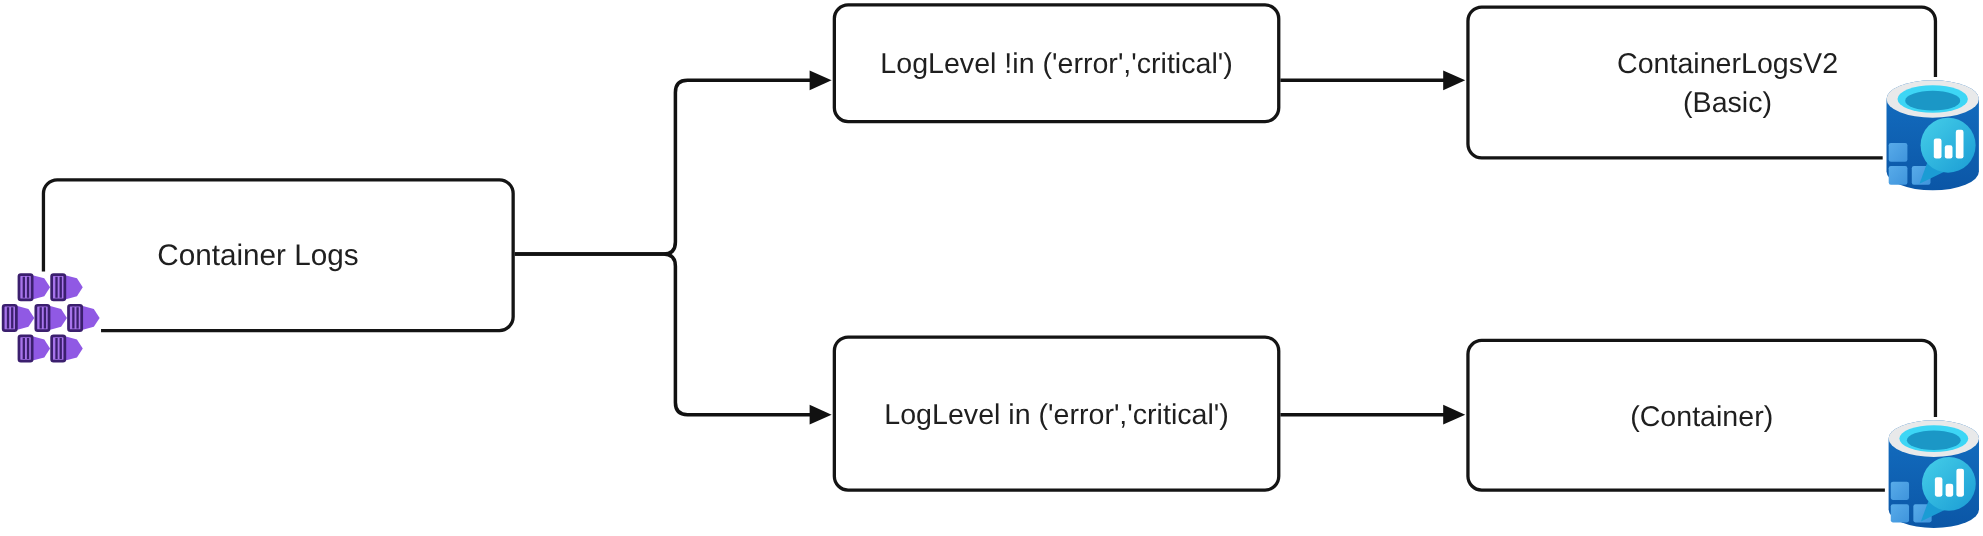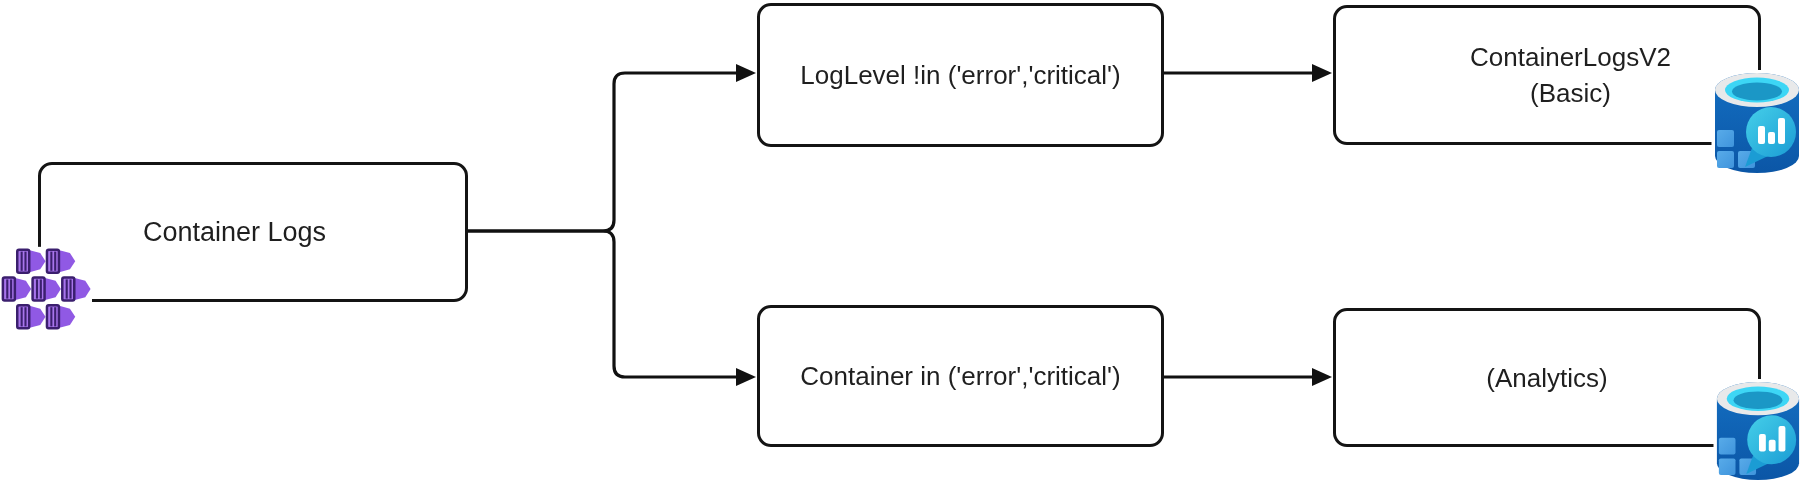--- a/index.html
+++ b/index.html
@@ -24,21 +24,21 @@
     z-index:2;
     color:#1f1f1f;
   }
   .node .label{
     font-size:26px;
     white-space:nowrap;
     letter-spacing:0px;
   }
   #node-source{left:38px;top:162px;width:430px;height:140px;}
   #node-source .label{font-size:27px;transform:translateX(-28px);margin-left:19px;}
-  #node-filter-top{left:757px;top:3px;width:407px;height:144px;align-items:center;}
+  #node-filter-top{left:757px;top:3px;width:407px;height:109px;align-items:center;}
   #node-filter-bottom{left:757px;top:305px;width:407px;height:142px;}
   .filter-label{font-size:25px;}
   #node-table-top{left:1333px;top:5px;width:428px;height:140px;padding-left:47px;}
   #node-table-bottom{left:1333px;top:308px;width:428px;height:139px;}
   .title-line{font-size:26px;line-height:36px;white-space:nowrap;}
   .icon{position:absolute;z-index:3;}
   #icon-source{left:0px;top:246px;width:92px;height:86px;}
   #icon-table-top{left:1711px;top:70px;width:92px;height:106px;}
   #icon-table-bottom{left:1713px;top:379px;width:90px;height:104px;}
 </style>
@@ -64,30 +64,30 @@
 
   <div class="node" id="node-source">
     <div class="label">Container Logs</div>
   </div>
 
   <div class="node" id="node-filter-top">
     <div class="label filter-label">LogLevel !in ('error','critical')</div>
   </div>
 
   <div class="node" id="node-filter-bottom">
-    <div class="label filter-label">Container in ('error','critical')</div>
+    <div class="label filter-label">LogLevel in ('error','critical')</div>
   </div>
 
   <div class="node" id="node-table-top">
     <div class="title-line">ContainerLogsV2</div>
     <div class="title-line">(Basic)</div>
   </div>
 
   <div class="node" id="node-table-bottom">
-    <div class="title-line">(Analytics)</div>
+    <div class="title-line">(Container)</div>
   </div>
 
   <svg class="icon" id="icon-source" viewBox="0 0 96 88">
     <defs>
       <g id="cunit">
         <polygon points="13,2 26,5.5 31.5,14 26,22.5 13,26" fill="#9059e4"></polygon>
         <rect x="2" y="2" width="12.5" height="24" rx="1.8" fill="#a875ec" stroke="#3b1f6e" stroke-width="2.6"></rect>
         <line x1="6.6" y1="4" x2="6.6" y2="24" stroke="#3b1f6e" stroke-width="2.2"></line>
         <line x1="10.6" y1="4" x2="10.6" y2="24" stroke="#3b1f6e" stroke-width="2.2"></line>
       </g>

